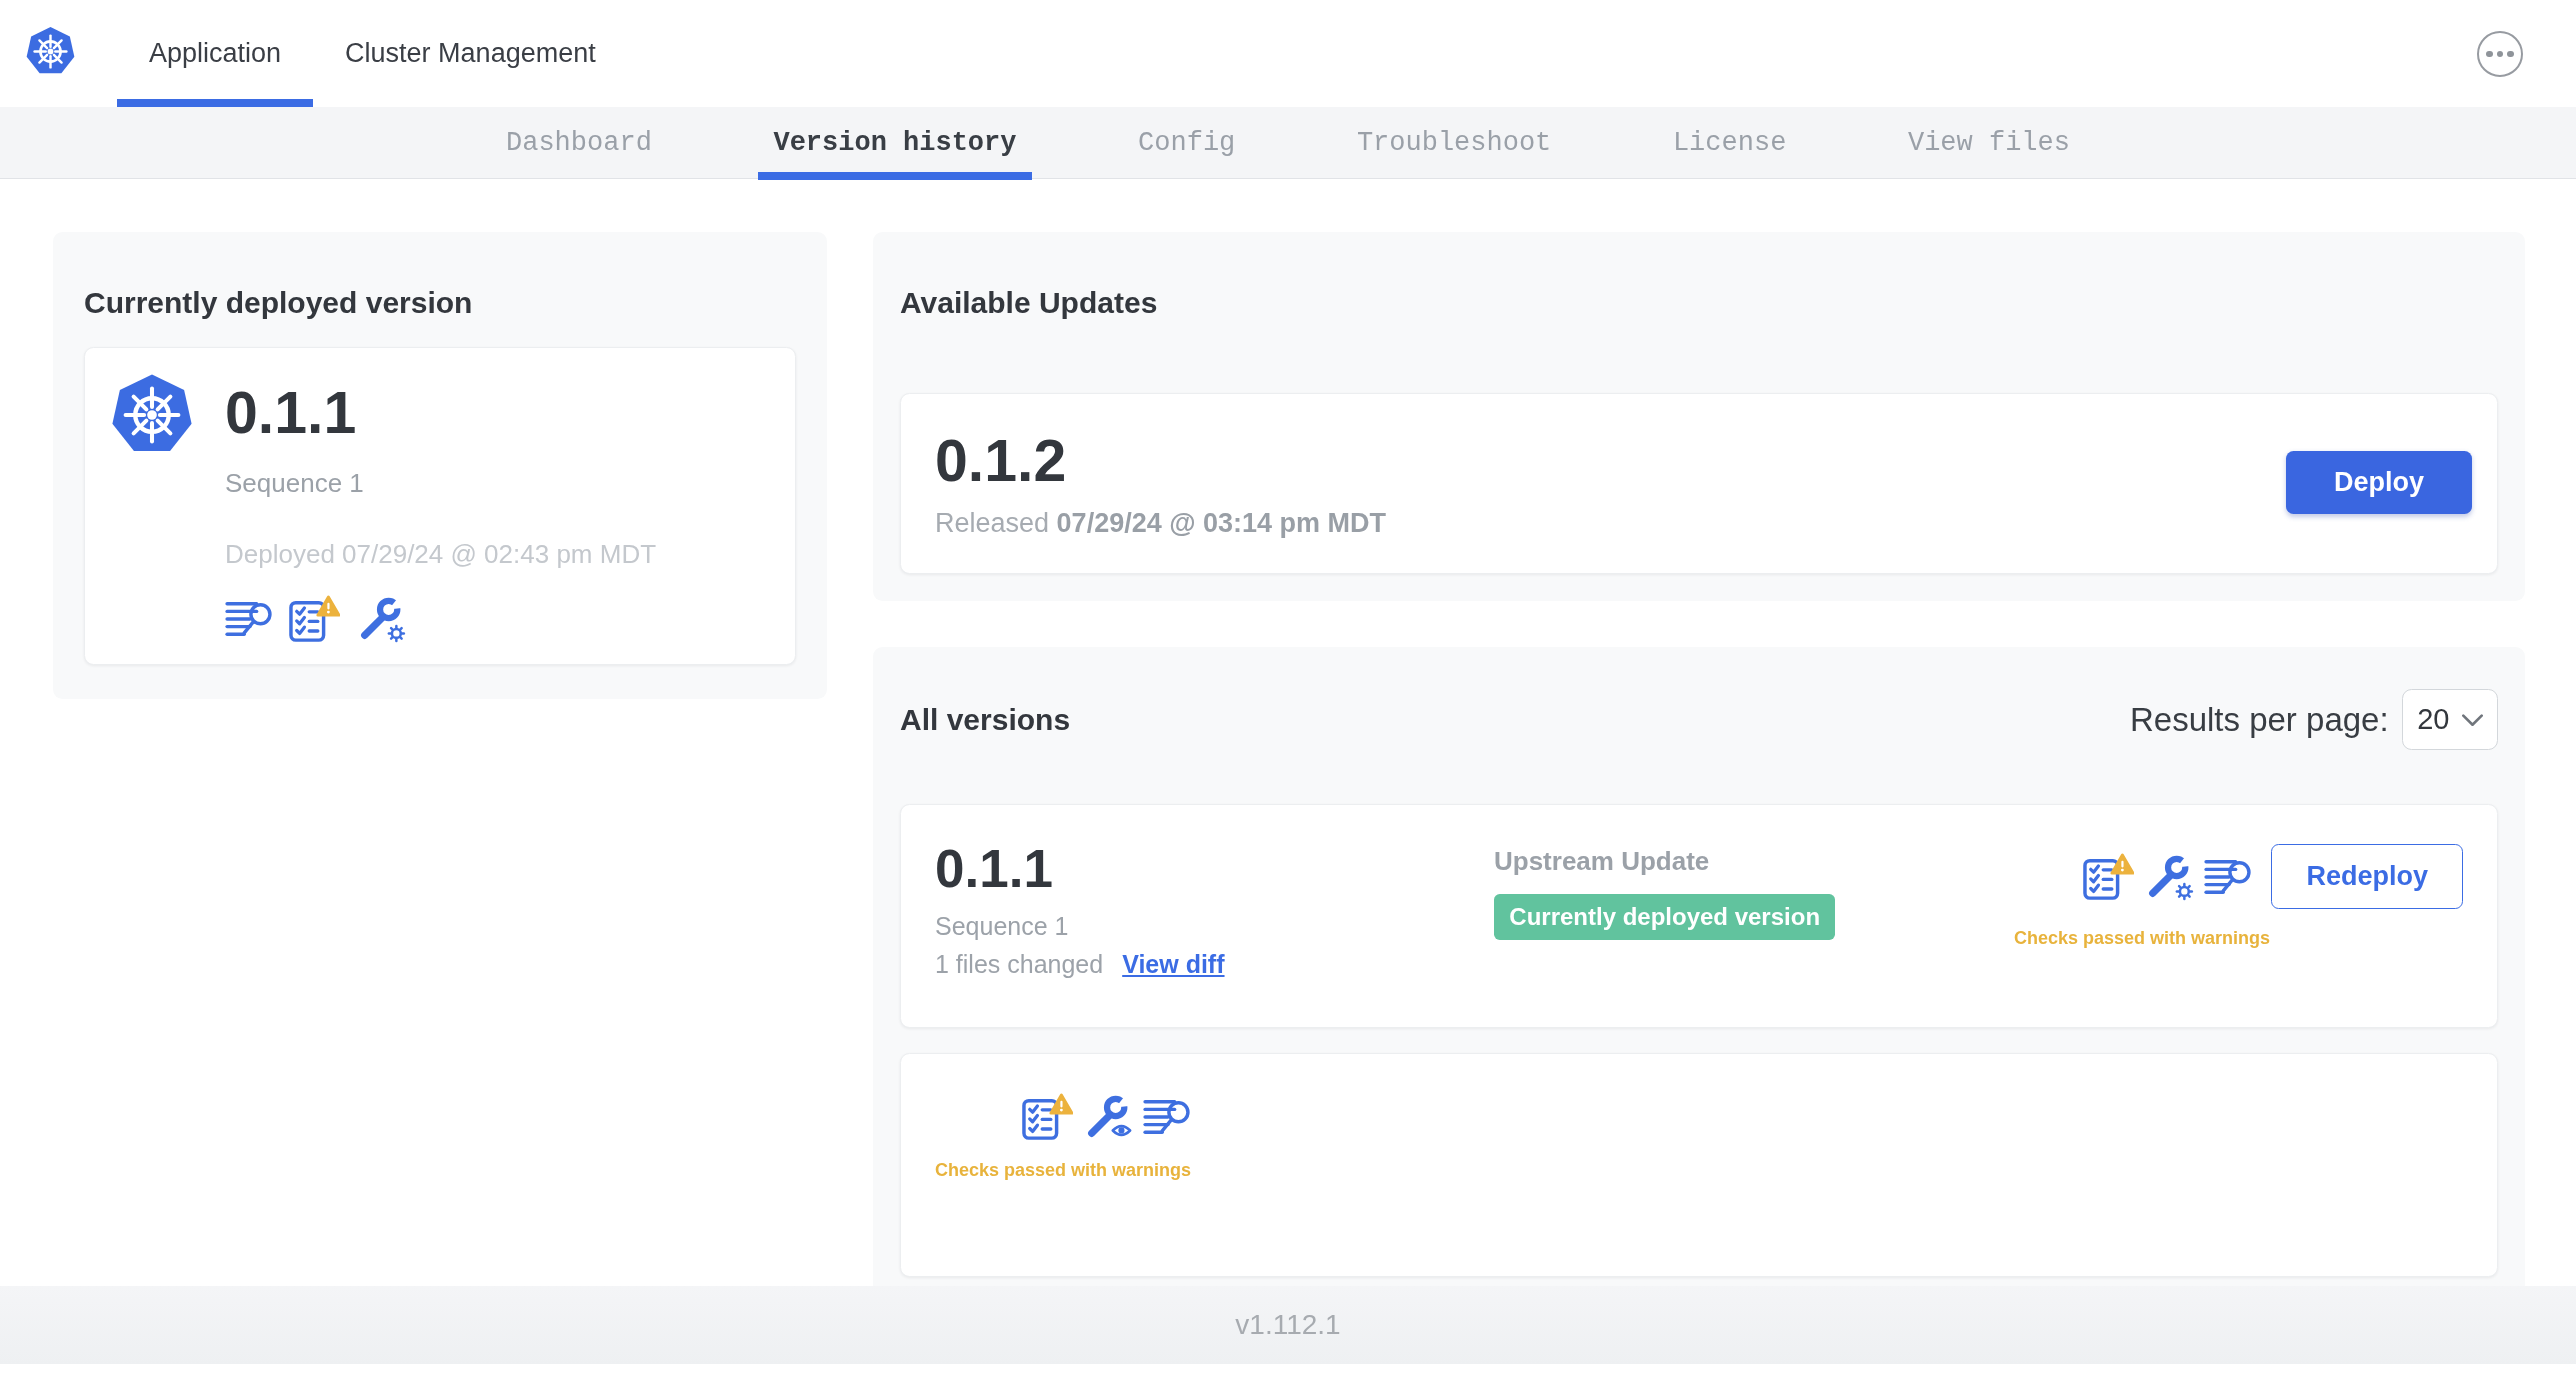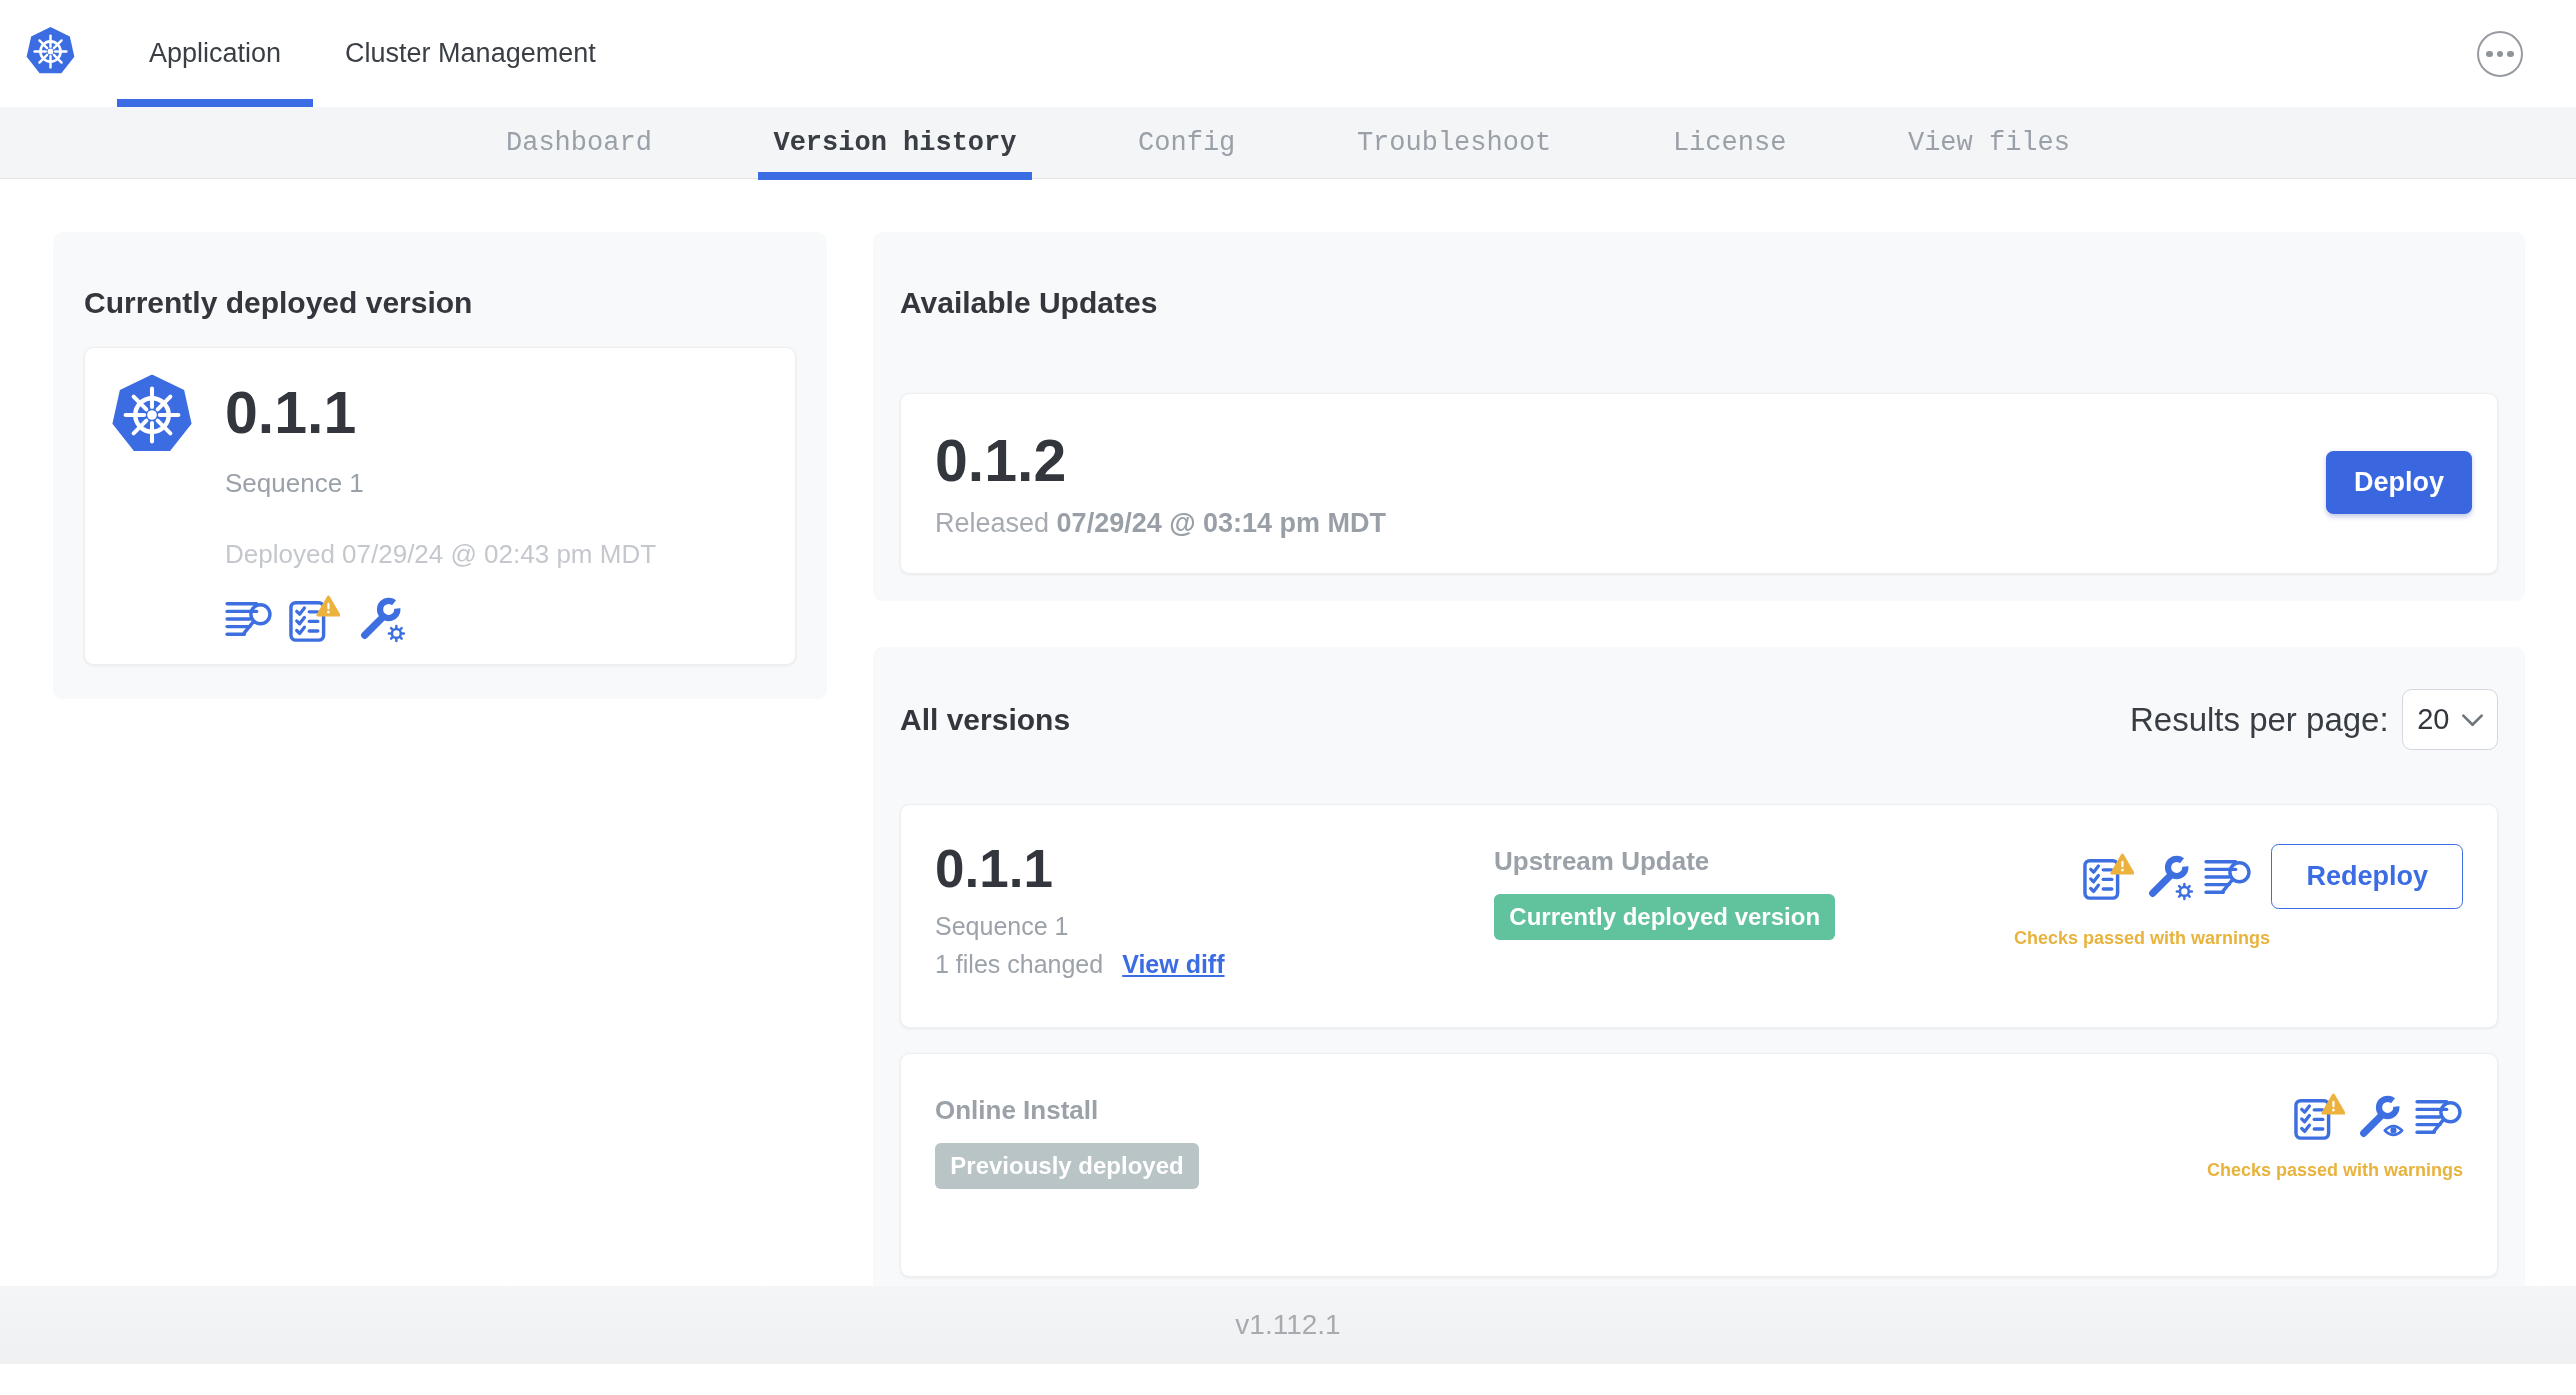--- a/index.html
+++ b/index.html
@@ -49,21 +49,21 @@
   .deployed-text { font-size:26px; color:#c4c8cd; margin-top:40px; }
   .icon-row { display:flex; align-items:center; gap:15.3px; margin-top:25px; }
   .icon-row svg, .actions svg { display:block; cursor:pointer; }
 
   
   .updates-card { padding:29px 27px 27px; }
   .updates-card .section-title { margin-bottom:73px; }
   .update-row { display:flex; align-items:center; padding:32px 25px 34px 34px; }
   .released-line { margin-top:17px; font-size:27px; color:#a6abb1; }
   .released-line b { color:#999fa6; font-weight:700; }
-  .btn-deploy { margin-left:auto; height:63px; padding:0 28px; border:none; border-radius:7.6px;
+  .btn-deploy { margin-left:auto; height:63px; padding:0 48px; border:none; border-radius:7.6px;
     background:#3a66e0; color:#fff; font-size:27px; font-weight:700; display:flex; align-items:center;
     font-family:inherit; cursor:pointer; box-shadow:0 2.9px 5.7px rgba(40,70,170,.28); }
 
   
   .versions-card { margin-top:46px; padding:31px 27px 25px; }
   .versions-header { display:flex; align-items:center; justify-content:space-between; margin-bottom:42px; }
   .rpp { display:flex; align-items:center; }
   .rpp-label { font-size:33px; color:#383d43;text-align:right; }
   .select-box { margin-left:13.4px; width:94px; height:59px; background:#fff; border:1.9px solid #d3d7db;
     border-radius:9.5px; display:flex; align-items:center; justify-content:center; gap:12.4px;
@@ -299,24 +299,20 @@
               <svg width="48" height="40" viewBox="0 0 50 42">
                   <use href="#ic-logs"></use>
                 </svg>
               <button class="btn-redeploy">Redeploy</button>
             </div>
             <div class="row-status offset">Checks passed with warnings</div>
           </div>
         </div>
 
         <div class="inner-card version-row">
-          <div class="vr-mid">
-            <div class="row-source">Online Install</div>
-            <span class="badge gray">Previously deployed</span>
-          </div>
           <div class="vr-right">
             <div class="actions">
               <svg width="52" height="48" viewBox="0 0 54 50">
                   <use href="#ic-preflight"></use>
                 </svg>
               <svg width="50" height="48" viewBox="0 0 52 50">
                   <use href="#ic-view-config"></use>
                 </svg>
               <svg width="48" height="40" viewBox="0 0 50 42">
                   <use href="#ic-logs"></use>

